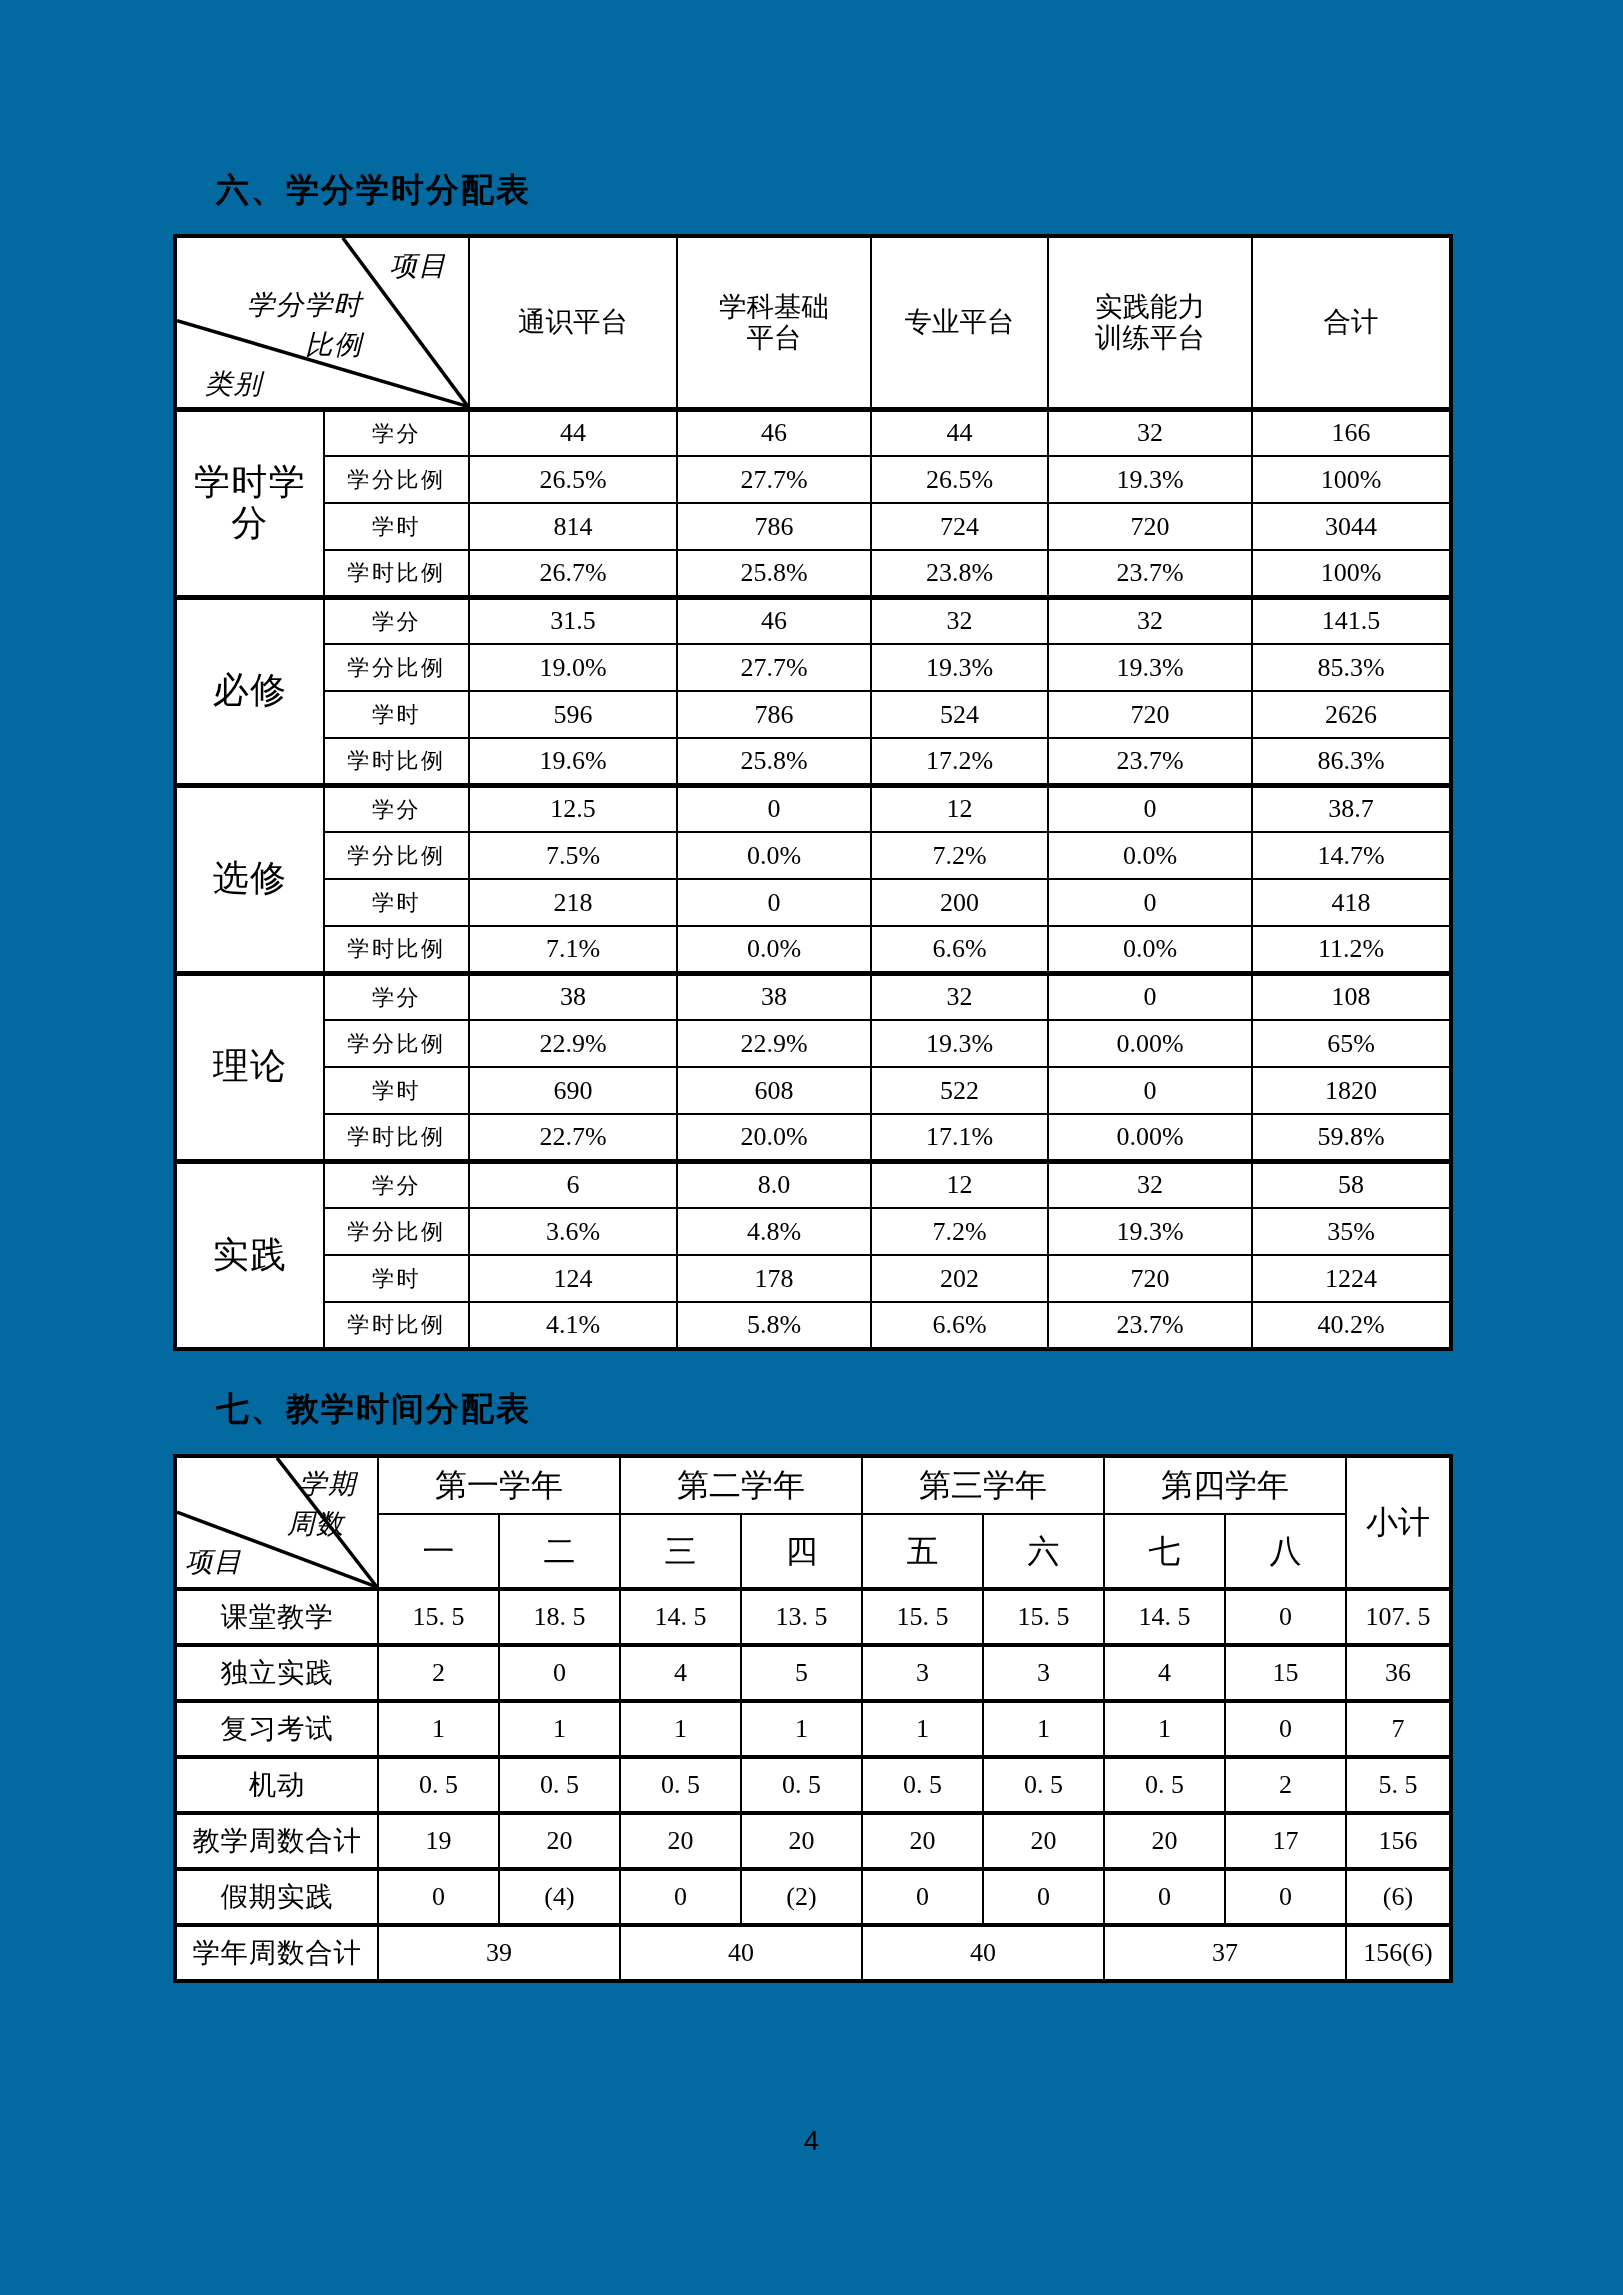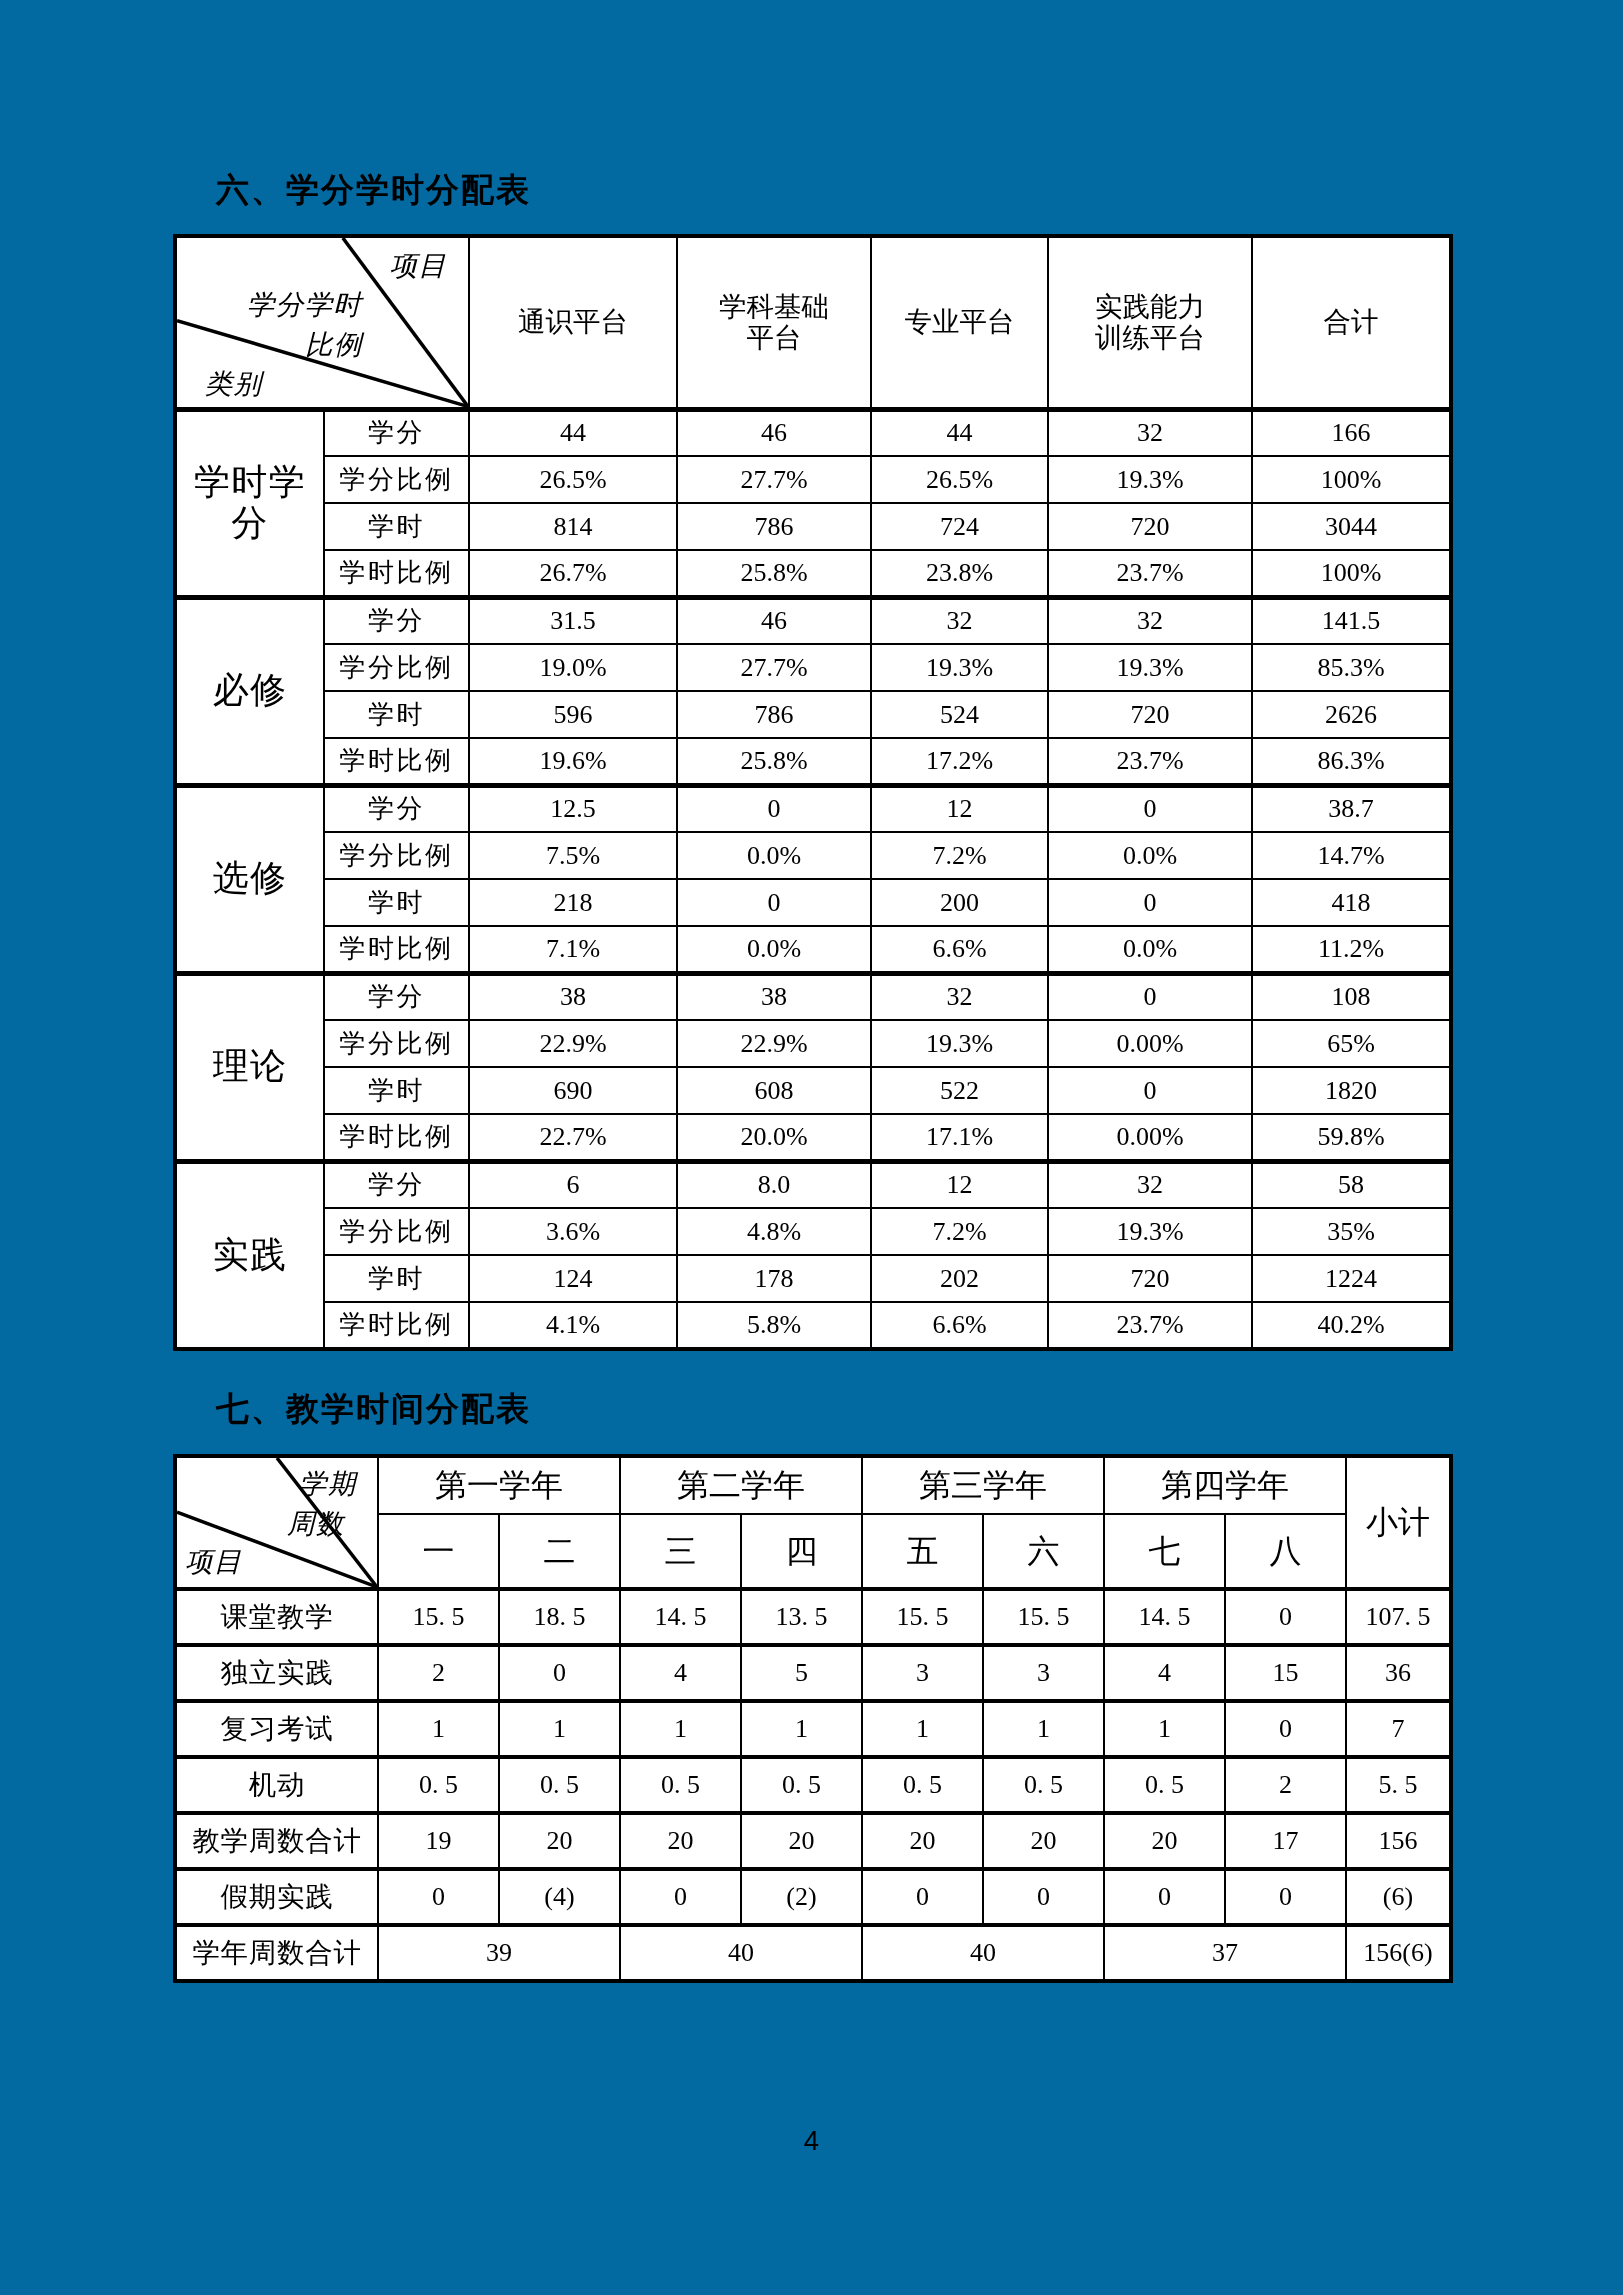--- a/index.html
+++ b/index.html
@@ -27,21 +27,21 @@
     padding:0; font-size:26px; line-height:1.15; overflow:hidden;
   }
 
   
   #table1 tr.hd  { height:173px; }
   #table1 tr.dr  { height:47px; }
   #table1 tr.dr td { border-top-width:2.6px; }
   #table1 tr.gs td { border-top-width:5.2px; }
   #table1 .colhead { font-size:27.5px; white-space:pre-line; }
   #table1 .glabel  { font-size:36px; letter-spacing:1.3px; }
-  #table1 .rlabel  { font-size:26px; letter-spacing:2.6px; }
+  #table1 .rlabel  { font-size:22px; letter-spacing:2.6px; }
 
   
   #table2 tr.h1 { height:58px; }
   #table2 tr.h2 { height:75px; }
   #table2 tr.h2 td { border-top-width:2px; }
   #table2 tr.dr { height:56px; }
   #table2 tr.dr td { border-top-width:4.6px; }
   #table2 .yearhead, #table2 .semhead, #table2 .subhead { font-size:32px; }
   #table2 .rlabel { font-size:27.5px; letter-spacing:0.7px; }
 

